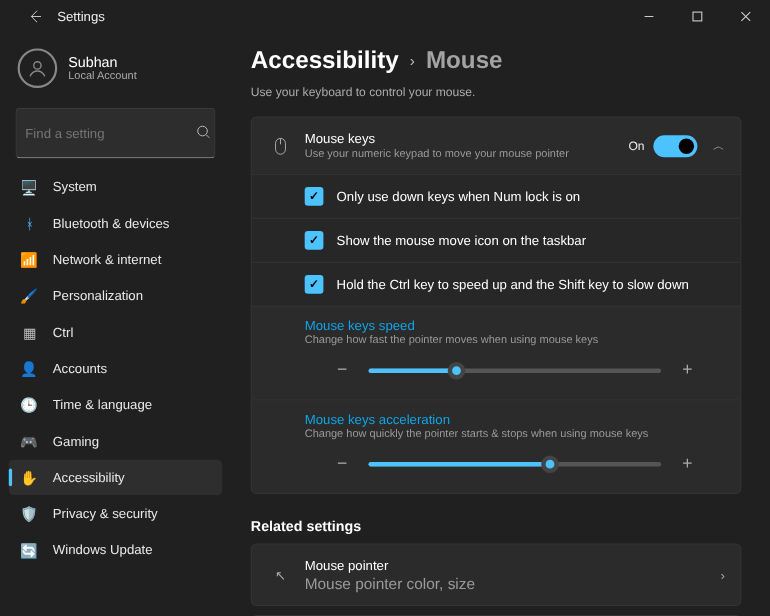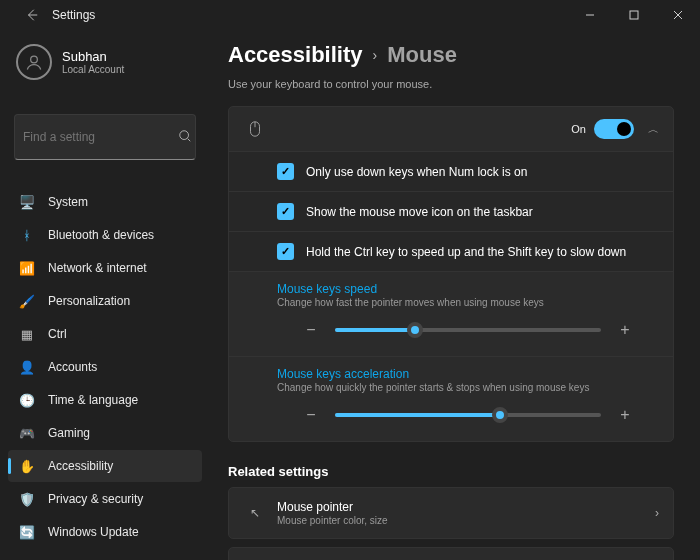--- a/index.html
+++ b/index.html
@@ -3,21 +3,21 @@
 <meta charset="utf-8">
 <style>
   * { margin:0; padding:0; box-sizing:border-box; font-family:"Segoe UI", sans-serif; }
   body { background:#202020; color:#fff; width:700px; height:560px; overflow:hidden; font-size:12px; }
   .titlebar { height:30px; display:flex; align-items:center; padding-left:20px; }
   .titlebar .back { width:24px; height:24px; display:flex; align-items:center; justify-content:center; color:#ccc; cursor:pointer; }
   .titlebar .title { margin-left:8px; color:#eee; font-size:12px; }
   .winctl { margin-left:auto; display:flex; }
   .winctl div { width:44px; height:30px; display:flex; align-items:center; justify-content:center; color:#ccc; cursor:pointer; }
   .app { display:flex; height:530px; }
-  .sidebar { width:210px; padding:8px 8px 8px 8px; display:flex; flex-direction:column;gap:16px; }
+  .sidebar { width:210px; padding:8px 8px 8px 8px; display:flex; flex-direction:column; }
   .profile { display:flex; align-items:center; padding:6px 8px 14px 8px; gap:10px; }
   .avatar { width:36px; height:36px; border-radius:50%; border:2px solid #888; display:flex; align-items:center; justify-content:center; color:#888; }
   .profile .name { font-size:13px; color:#fff; }
   .profile .sub { font-size:10px; color:#aaa; }
   .searchbox { margin:4px 6px 10px 6px; background:#2d2d2d; border:1px solid #3a3a3a; border-bottom:1px solid #888; border-radius:4px; display:flex; align-items:center; height:46px; padding:0 8px; }
   .searchbox input { flex:1; background:none; border:none; outline:none; color:#ccc; font-size:12px; }
   .navlist { display:flex; flex-direction:column; gap:1px; }
   .navitem { display:flex; align-items:center; height:32px; padding:0 10px; border-radius:4px; color:#e8e8e8; cursor:pointer; }
   .navitem.selected { background:#2e2e2e; position:relative; }
   .navitem.selected::before { content:""; position:absolute; left:0; top:8px; bottom:8px; width:3px; background:#4cc2ff; border-radius:2px; }
@@ -47,21 +47,21 @@
   .sliderrow .sdesc { font-size:10px; color:#9a9a9a; margin-top:1px; }
   .sliderctl { display:flex; align-items:center; margin-top:12px; padding:0 24px; gap:14px; }
   .sbtn { width:20px; height:20px; display:flex; align-items:center; justify-content:center; color:#aaa; cursor:pointer; font-size:16px; }
   .track { flex:1; height:4px; background:#555; border-radius:2px; position:relative; }
   .fill { position:absolute; left:0; top:0; bottom:0; background:#4cc2ff; border-radius:2px; }
   .thumb { position:absolute; top:50%; width:16px; height:16px; border-radius:50%; background:#4cc2ff; border:4px solid #444; transform:translate(-50%,-50%); }
   .section-title { font-weight:600; font-size:13px; color:#fff; margin-top:22px; }
   .linkcard { background:#2b2b2b; border:1px solid #333; border-radius:5px; margin-top:8px; display:flex; align-items:center; padding:12px 14px; cursor:pointer; }
   .linkcard .picon { width:24px; display:flex; justify-content:center; color:#aaa; margin-right:10px; }
   .linkcard .ptext .ptitle { font-size:12px; color:#fff; }
-  .linkcard .ptext .pdesc { font-size:10px; color:#9a9a9a; margin-top:1px; }
+  .linkcard .ptext .pdesc { font-size:14px; color:#9a9a9a; margin-top:1px; }
   .linkcard .chev { margin-left:auto; color:#aaa; font-size:12px; }
   .main::-webkit-scrollbar { width:3px; }
   .main::-webkit-scrollbar-thumb { background:#555; border-radius:2px; }
 </style>
 </head>
 <body>
 
 <div class="titlebar">
   <div class="back">
     <svg width="14" height="14" viewBox="0 0 16 16" fill="none">
@@ -169,20 +169,24 @@
     <div class="subtitle">Use your keyboard to control your mouse.</div>
 
     <div class="panel">
       <div class="prow">
         <div class="picon">
           <svg width="16" height="18" viewBox="0 0 16 20">
               <rect x="3" y="2" width="10" height="16" rx="5" stroke="#aaa" fill="none"></rect>
               <line x1="8" y1="2" x2="8" y2="8" stroke="#aaa"></line>
             </svg>
         </div>
+        <div class="ptext">
+          <div class="ptitle">Mouse keys</div>
+          <div class="pdesc">Use your numeric keypad to move your mouse pointer</div>
+        </div>
         <div class="spacer"></div>
         <span class="togglelabel">On</span>
         <div class="toggle"></div>
         <span class="expand">︿</span>
       </div>
       <div class="subpanel" id="checks">
           <div class="checkrow">
             <div class="checkbox">✓</div>
             <span>Only use down keys when Num lock is on</span>
           </div>

